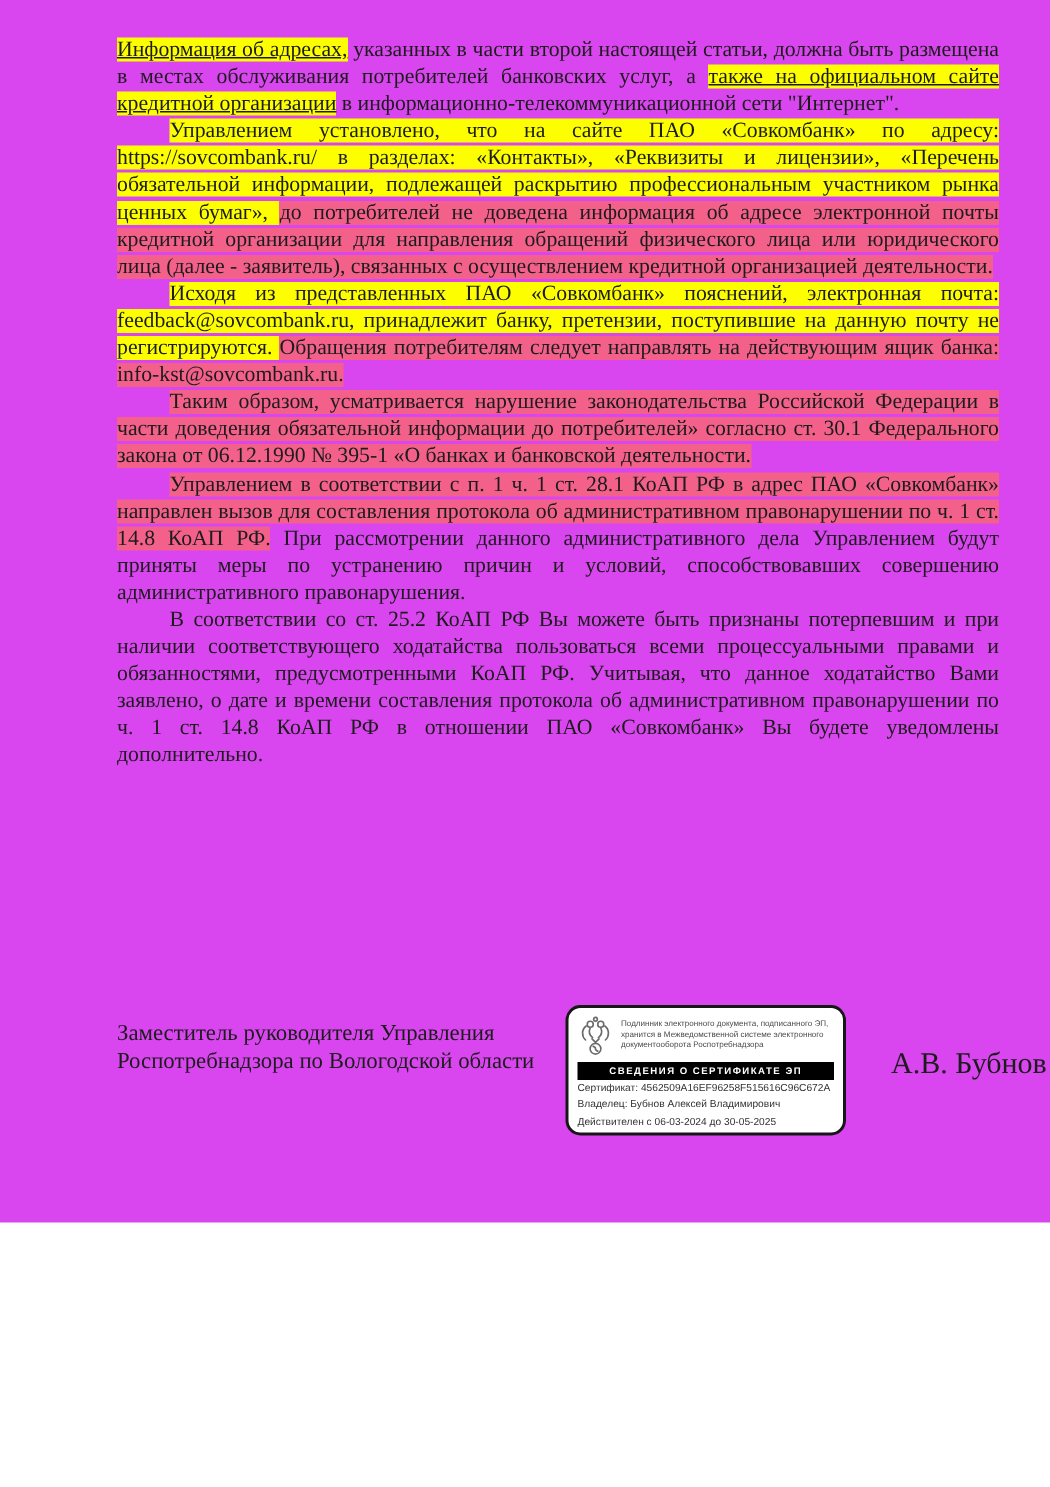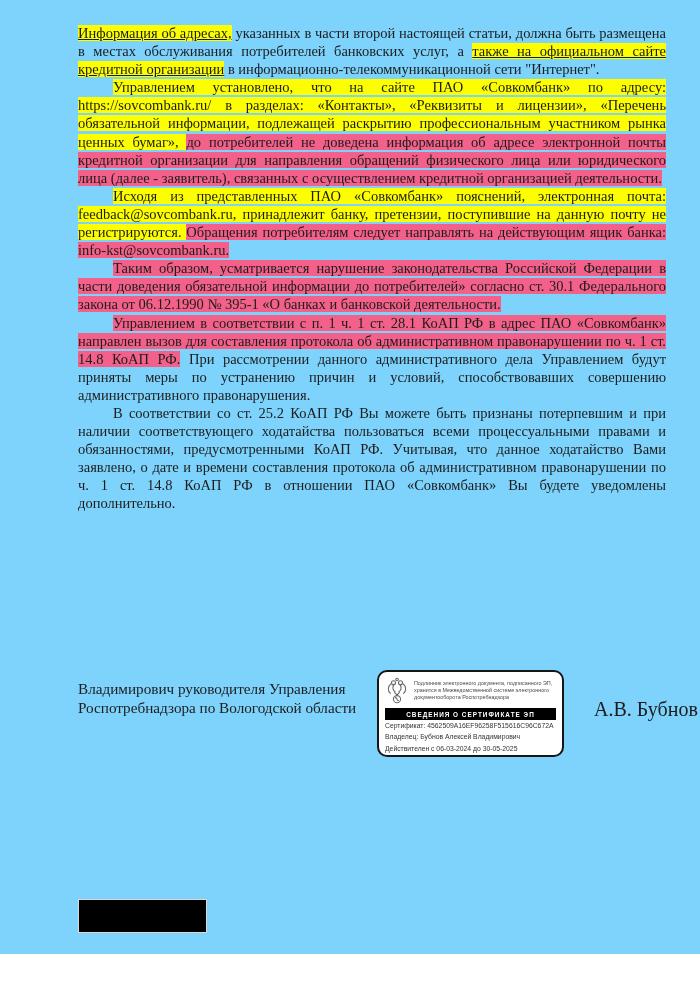--- a/index.html
+++ b/index.html
@@ -4,23 +4,23 @@
 <style>
   html, body { margin: 0; padding: 0; }
   body {
     width: 700px; height: 991px;
     background: #ffffff;
     font-family: "Liberation Serif", serif;
     color: #1c1c1c;
   }
   #page {
     position: relative;
-    width: 700px; height: 954px;
+    width: 700px; height: 815px;
     overflow: hidden;
-    background: #7dd3fc;
+    background: #d946ef;
   }
   
   .doc {
     position: absolute;
     left: 78px; top: 24px;
     width: 588px;
     font-size: 14.5px;
     line-height: 18.1px;
     text-align: justify;
   }
@@ -102,21 +102,21 @@
   <div class="doc">
       <p><span class="seg-yellow-underline">Информация об адресах,</span><span class="seg-plain"> указанных в части второй настоящей статьи, должна быть размещена в местах обслуживания потребителей банковских услуг, а </span><span class="seg-yellow-underline">также на официальном сайте кредитной организации</span><span class="seg-plain"> в информационно-телекоммуникационной сети "Интернет".</span></p>
       <p class="indent"><span class="seg-yellow">Управлением установлено, что на сайте ПАО «Совкомбанк» по адресу: https://sovcombank.ru/ в разделах: «Контакты», «Реквизиты и лицензии», «Перечень обязательной информации, подлежащей раскрытию профессиональным участником рынка ценных бумаг», </span><span class="seg-pink">до потребителей не доведена информация об адресе электронной почты кредитной организации для направления обращений физического лица или юридического лица (далее - заявитель), связанных с осуществлением кредитной организацией деятельности.</span></p>
       <p class="indent"><span class="seg-yellow">Исходя из представленных ПАО «Совкомбанк» пояснений, электронная почта: feedback@sovcombank.ru, принадлежит банку, претензии, поступившие на данную почту не регистрируются. </span><span class="seg-pink">Обращения потребителям следует направлять на действующим ящик банка: info-kst@sovcombank.ru.</span></p>
       <p class="indent"><span class="seg-pink">Таким образом, усматривается нарушение законодательства Российской Федерации в  части доведения обязательной информации до потребителей» согласно ст. 30.1 Федерального закона от 06.12.1990 № 395-1 «О банках и банковской деятельности.</span></p>
       <p class="indent"><span class="seg-pink">Управлением в соответствии с п. 1 ч. 1 ст. 28.1 КоАП РФ в адрес ПАО «Совкомбанк» направлен вызов для составления протокола об административном правонарушении по ч. 1 ст. 14.8 КоАП РФ.</span><span class="seg-plain"> При рассмотрении данного административного дела Управлением будут приняты меры по устранению причин и условий, способствовавших совершению административного правонарушения.</span></p>
       <p class="indent"><span class="seg-plain">В соответствии со ст. 25.2 КоАП РФ Вы можете быть признаны потерпевшим и при наличии соответствующего ходатайства пользоваться всеми процессуальными правами и обязанностями, предусмотренными КоАП РФ. Учитывая, что данное ходатайство Вами заявлено, о дате и времени составления протокола об административном правонарушении по ч. 1 ст. 14.8 КоАП РФ в отношении ПАО «Совкомбанк» Вы будете уведомлены дополнительно.</span></p>
     </div>
 
   <div class="sig-title">
-    <div>Владимирович руководителя Управления</div>
+    <div>Заместитель руководителя Управления</div>
     <div>Роспотребнадзора по Вологодской области</div>
   </div>
 
   <div class="stamp">
     <div class="stamp-top">
       <svg class="emblem" viewBox="0 0 30 36" fill="none" stroke="#6a6a6a" stroke-width="1.4" stroke-linecap="round">
         <circle cx="15" cy="3.2" r="1.6"></circle>
         <circle cx="10.5" cy="7.5" r="2.6"></circle>
         <circle cx="19.5" cy="7.5" r="2.6"></circle>
         <path d="M7 9 C 3 12, 3 18, 6.5 21"></path>

